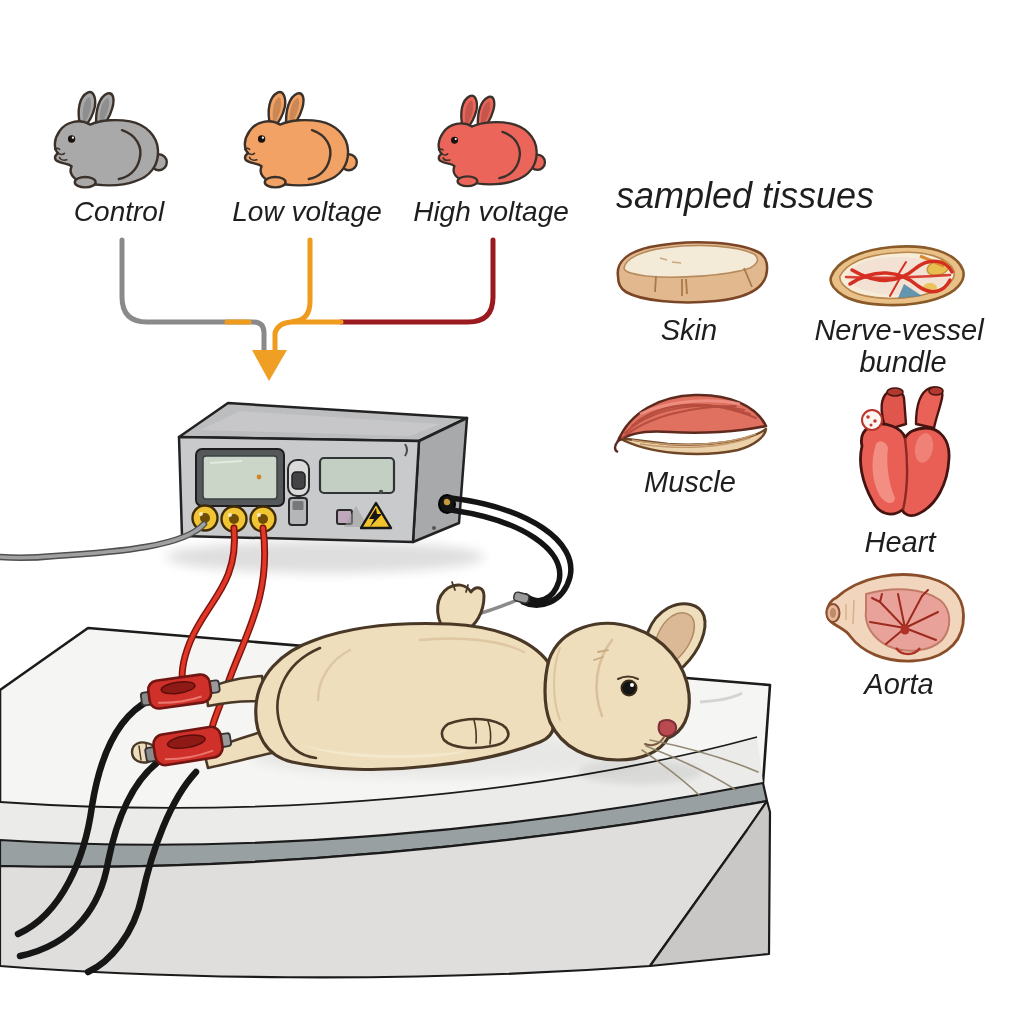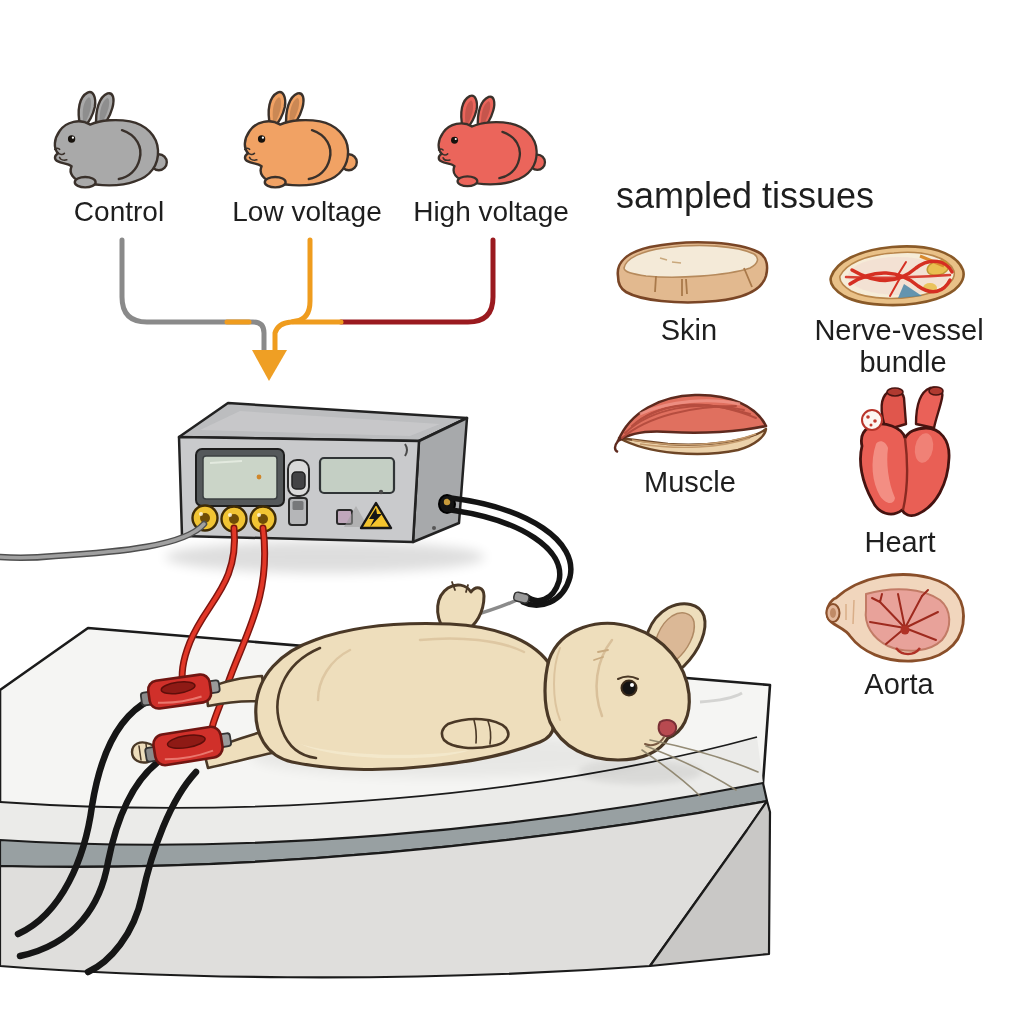--- a/index.html
+++ b/index.html
@@ -1,16 +1,16 @@
 <!DOCTYPE html>
 <html><head>
 <meta charset="utf-8">
 <style>
   html,body{margin:0;padding:0;background:#ffffff;}
-  .stage{width:1024px;height:1024px;position:relative;background:#ffffff;overflow:hidden;}
+  .stage{width:1024px;height:1024px;position:relative;background:#ffffff;overflow:hidden;font-style:italic;}
   svg{display:block;}
   text{font-family:"Liberation Sans", sans-serif;fill:#1e1e1e;}
   .lbl{font-size:28px;}
   .tlbl{font-size:29px;}
   .title{font-size:36px;}
 </style>
 </head>
 <body>
 
 <div class="stage">

